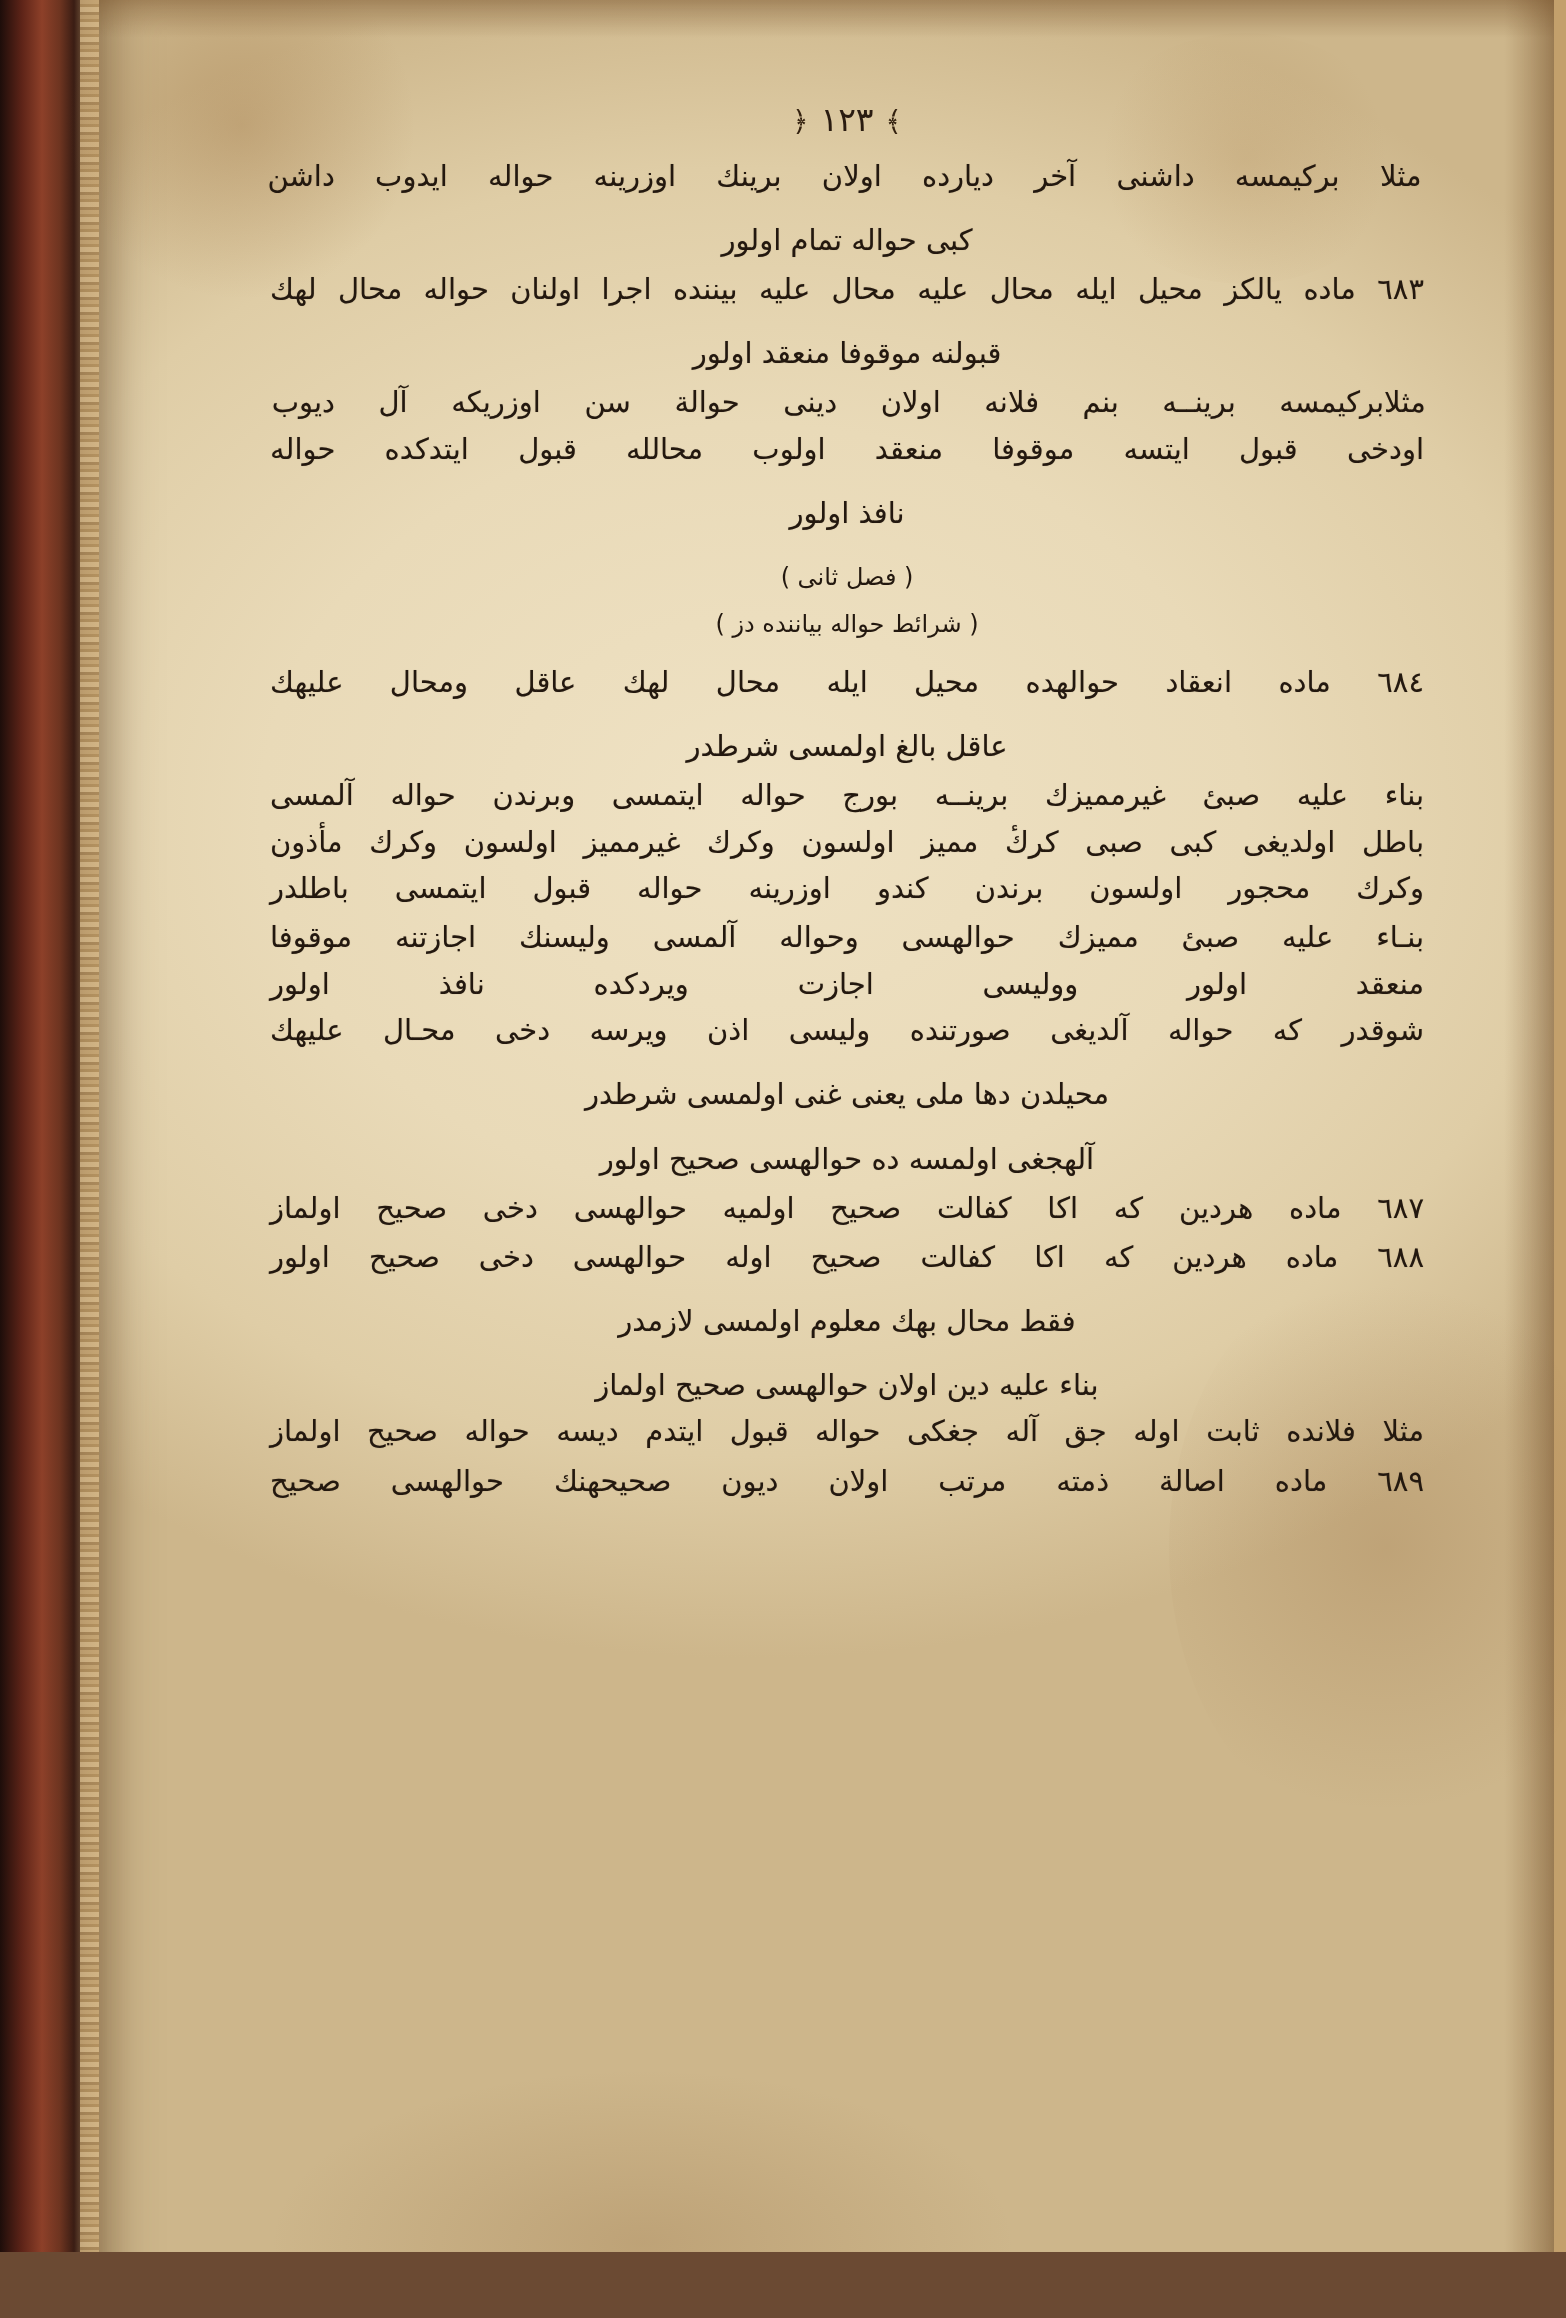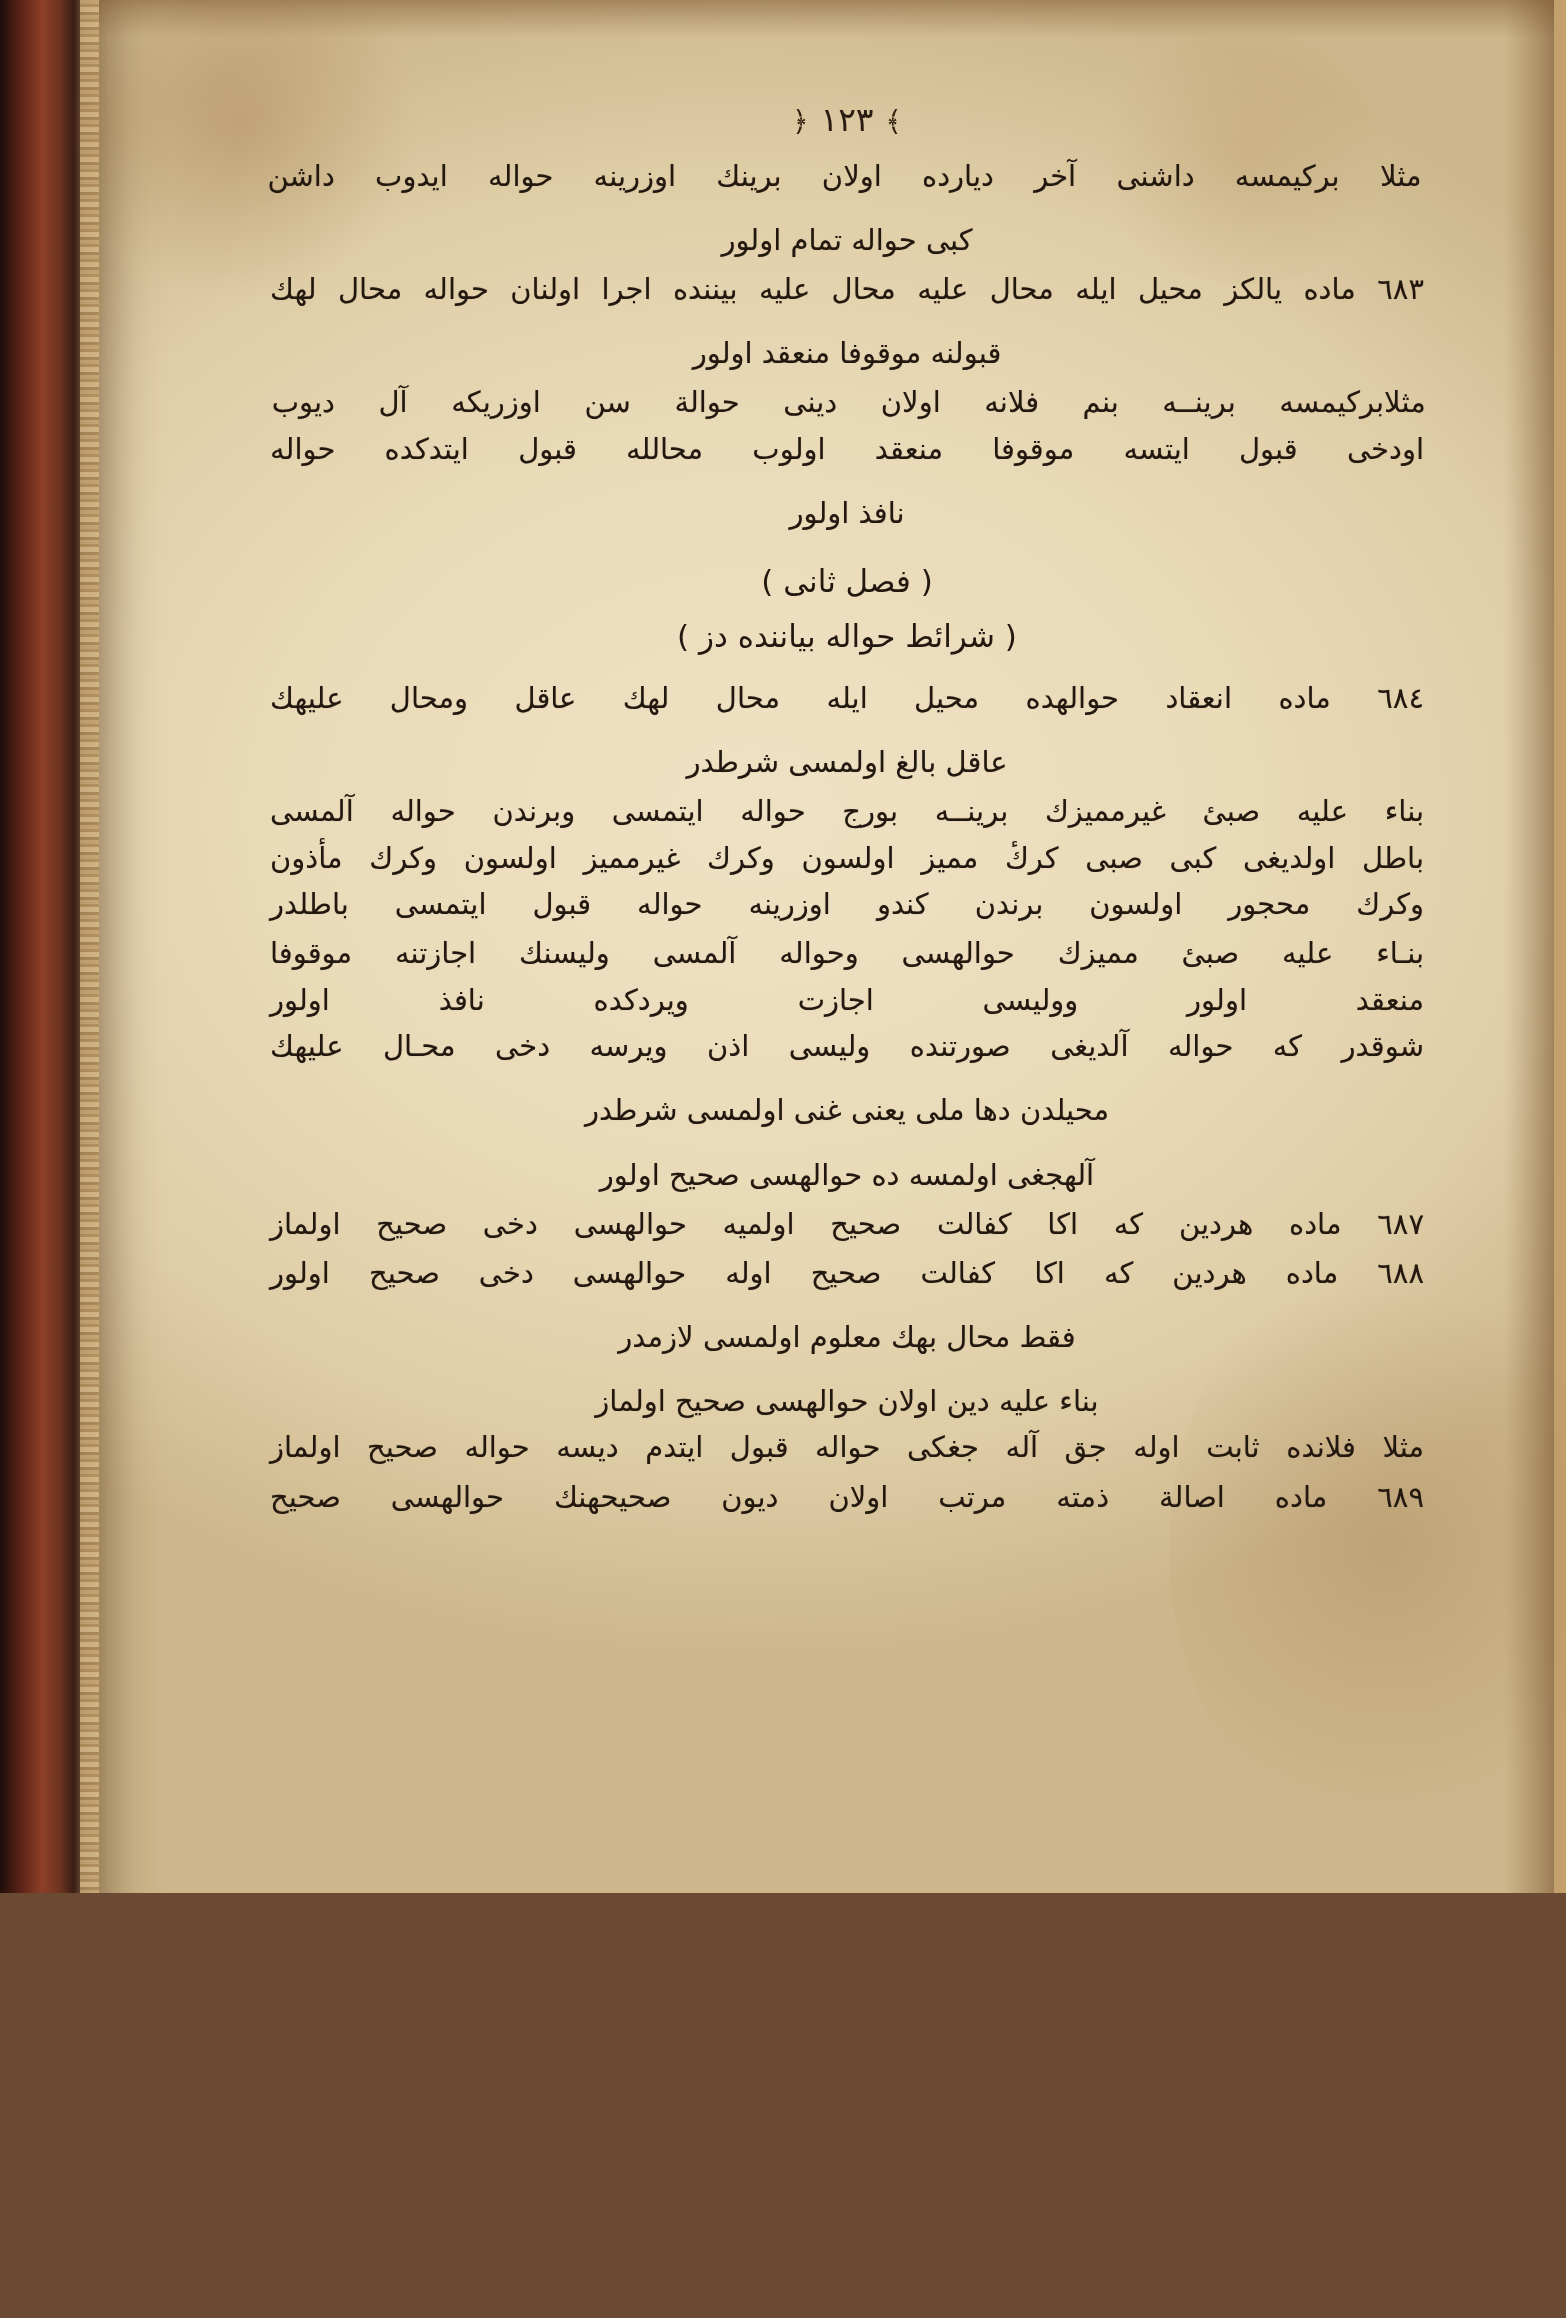--- a/index.html
+++ b/index.html
@@ -4,21 +4,21 @@
 <style>
   html,body{margin:0;padding:0;}
   body{
     width:1567px;height:2319px;
     background:#6b4a33;
     font-family:"DejaVu Sans", sans-serif;
     overflow:hidden;
   }
   
   #book{
-    position:relative;width:1567px;height:1893px;
+    position:relative;width:1567px;height:2252px;
     background:
       linear-gradient(90deg,#2b1410 0px,#4a2118 15px,#7d3f2c 33px,#9b5a3c 52px,#5d3322 65px,#2c1a12 80px,#8a6a48 87px,#c3a06c 99px);
     overflow:hidden;
   }
   
   #binding{
     position:absolute;left:0;top:0;width:100px;height:2319px;
     background:linear-gradient(90deg,#1d0d0a 0%,#5e2418 22%,#8d4029 42%,#6d3420 60%,#3a1d14 74%,#7e6243 86%,#b08f60 100%);
   }
   
@@ -66,21 +66,21 @@
   .line{
     font-size:29px;line-height:1.52;
     margin:0 0 2.5px 0;
     text-align:justify;text-align-last:justify;
     white-space:normal;
     text-shadow:0 0 0.8px rgba(40,25,10,.35);
   }
   .line.last{text-align-last:center;margin-top:20px;}
   .para{margin-bottom:5px;}
   .heading{
-    font-size:31px;text-align:left;text-align-last:center;
+    font-size:24px;text-align:left;text-align-last:center;
     margin:28.4px 0 18.4px 0;letter-spacing:0.8px;
   }
   .heading.sub{margin:5px 0 22px 0;}
   .art-num{letter-spacing:0.8px;}
   
   .w1{transform:translateX(-2.5px);}
   .w2{transform:translateX(1.7px);font-family:Liberation Serif, serif;}
 </style>
 </head>
 <body>

